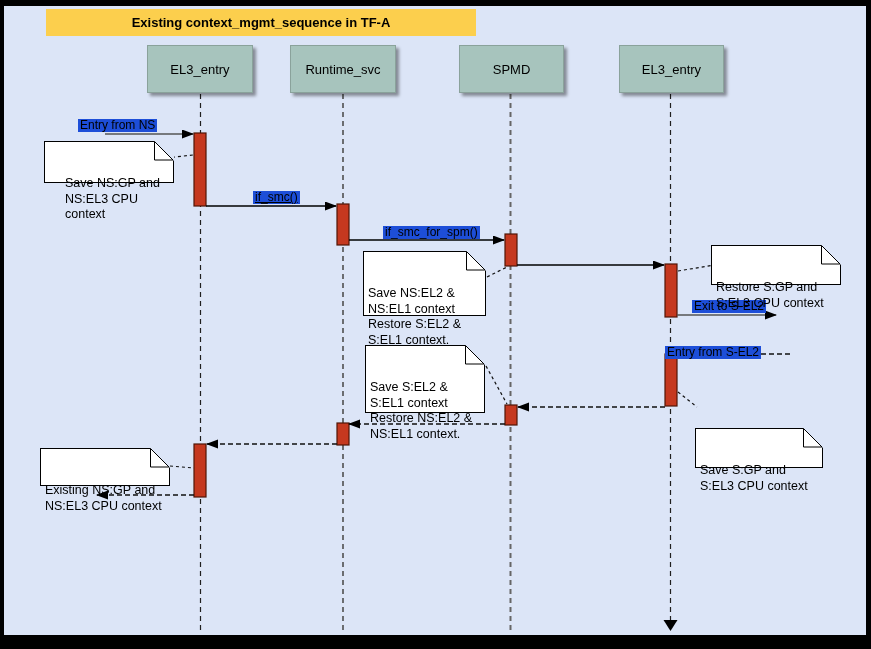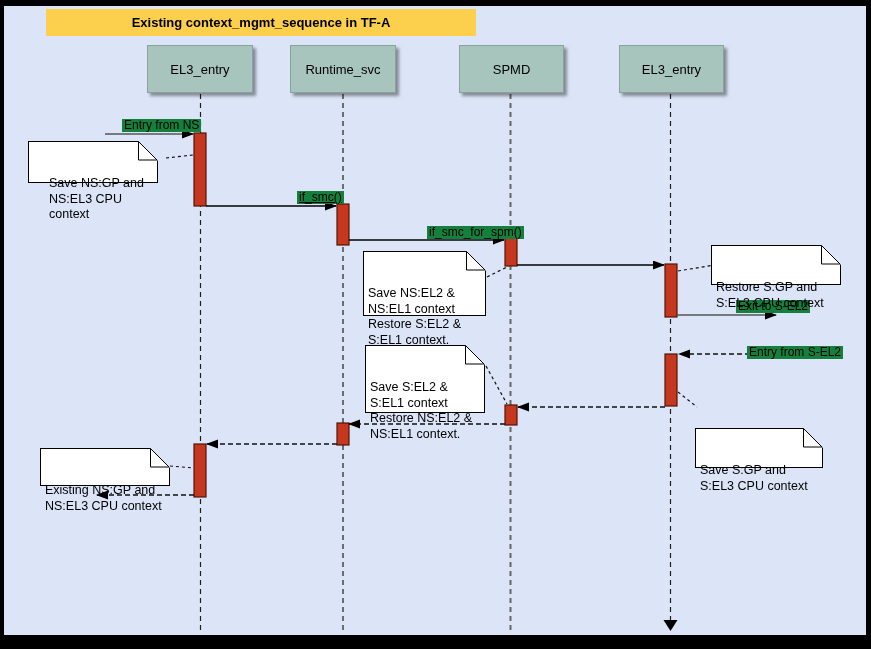--- a/index.html
+++ b/index.html
@@ -28,22 +28,22 @@
     background:var(--actor-fill);border:1px solid var(--actor-border);
     box-shadow:3px 3px 3px rgba(0,0,0,0.4);
     display:flex;align-items:center;justify-content:center;
     font-size:13px;color:#000;
   }
   .actor.a1{left:147px;width:106px;}
   .actor.a2{left:290px;width:106px;}
   .actor.a3{left:459px;width:105px;}
   .actor.a4{left:619px;width:105px;}
   .msg-label{
-    position:absolute;z-index:3;background:#15803d;color:#000;
-    font-size:12px;line-height:13px;padding:0 2px;white-space:nowrap;margin-left:44px;
+    position:absolute;z-index:3;background:#1d4ed8;color:#000;
+    font-size:12px;line-height:13px;padding:0 2px;white-space:nowrap;
   }
   .note{
     position:absolute;z-index:3;box-sizing:border-box;
     background:var(--note-fill);border:1px solid #000;color:#000;
     font-size:12.5px;line-height:15.5px;padding:3px 2px 0 4px;
     white-space:pre-line;
   }
   .fold{position:absolute;top:-1px;right:-1px;}
   .fold .cut{fill:var(--canvas-bg);}
   .fold .flap{fill:#fff;stroke:#000;stroke-width:1;}
@@ -118,23 +118,23 @@
     <span>Runtime_svc</span>
   </div>
   <div class="actor a4">
     <span>EL3_entry</span>
   </div>
 
   <div class="msg-label" style="left:78px;top:119px;">Entry from NS</div>
   <div class="msg-label" style="left:253px;top:191px;text-decoration:underline;">if_smc()</div>
   <div class="msg-label" style="left:383px;top:226px;">if_smc_for_spm()</div>
   <div class="msg-label" style="left:692px;top:300px;">Exit to S-EL2</div>
-  <div class="msg-label" style="left:703px;top:346px;">Entry from S-EL2</div>
+  <div class="msg-label" style="left:665px;top:346px;">Entry from S-EL2</div>
 
-  <div class="note" style="left:28px;top:141px;width:130px;height:42px;padding-left:20px;">
+  <div class="note" style="left:44px;top:141px;width:130px;height:42px;padding-left:20px;">
     <svg class="fold" width="20" height="20">
       <polygon class="cut" points="0,0 20,0 20,20"></polygon>
         <polygon class="flap" points="0.5,0.5 0.5,19 19,19"></polygon>
     </svg>
     <span>Save NS:GP and
 NS:EL3 CPU context</span>
   </div>
   <div class="note" style="left:363px;top:251px;width:123px;height:65px;">
     <svg class="fold" width="20" height="20">
       <polygon class="cut" points="0,0 20,0 20,20"></polygon>

